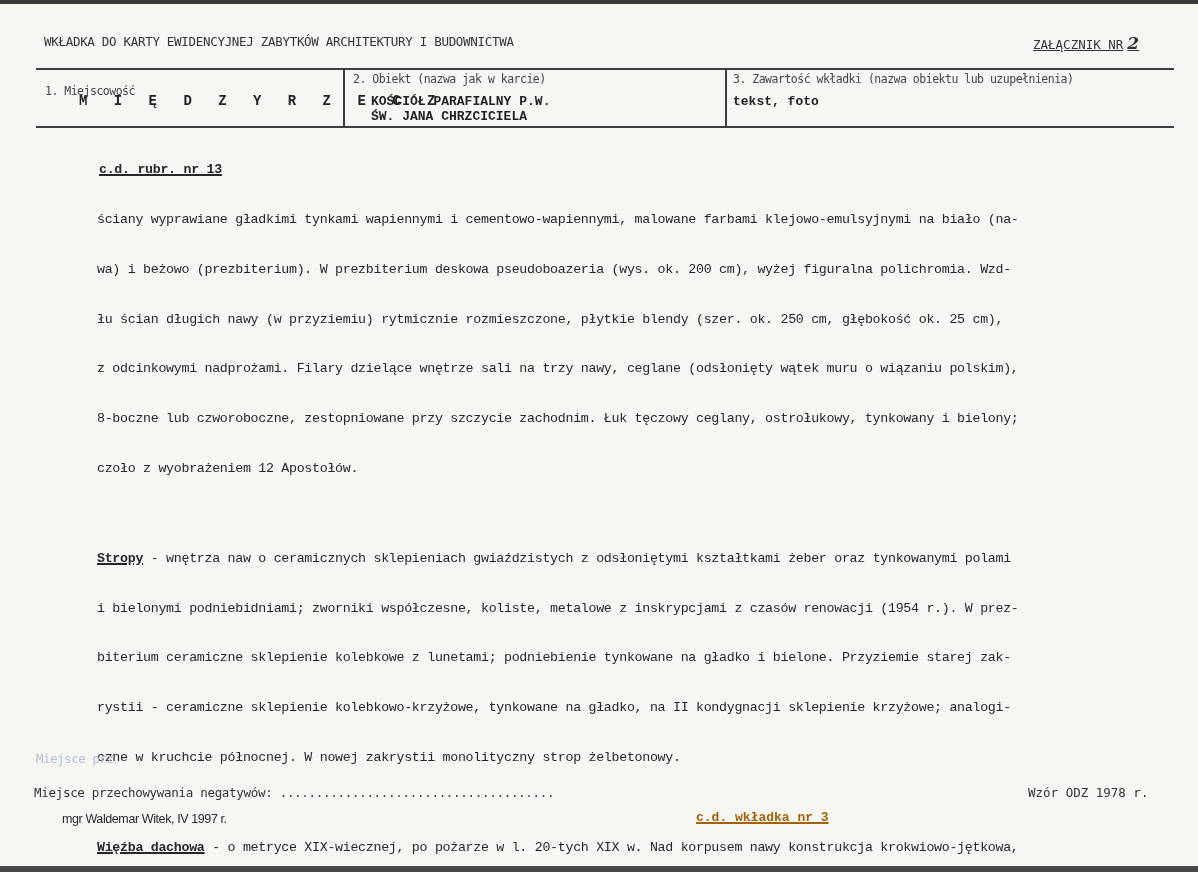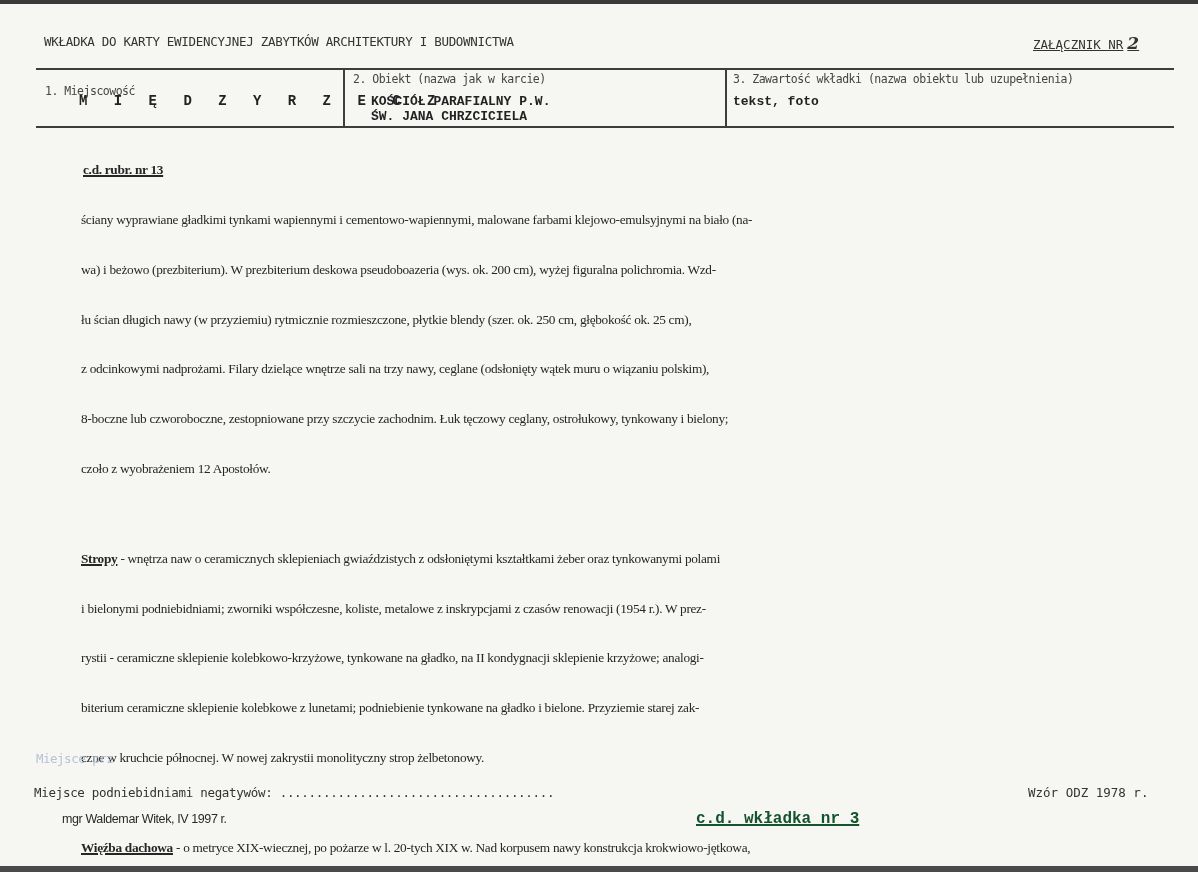--- a/index.html
+++ b/index.html
@@ -30,41 +30,41 @@
     position: absolute; font-family: "Liberation Mono", "DejaVu Sans Mono", monospace;
     font-weight: bold; font-size: 13px; color: #222; line-height: 15px;
   }
   .city { letter-spacing: 9px; font-size: 14px; }
   .body-text {
     position: absolute; left: 81px; top: 129px; width: 1090px;
     font-family: "Liberation Mono", "DejaVu Sans Mono", monospace;
     font-size: 13.3px; line-height: 16.6px; color: #262626;
     letter-spacing: -0.3px;
   }
-  .para { margin: 0 0 7px 0; white-space: pre; font-family: Liberation Serif, serif; }
+  .para { margin: 0 0 7px 16px; white-space: pre; }
   .heading {
     font-weight: bold; text-decoration: underline; text-decoration-thickness: 2px;
   }
   .rubr { font-weight: bold; text-decoration: underline; text-decoration-thickness: 2px; }
   .footer-neg {
     position: absolute; left: 34px; top: 785px;
     font-family: "DejaVu Sans Mono", monospace; font-size: 12.5px; color: #333; letter-spacing: -0.3px;
   }
   .footer-wzor {
     position: absolute; left: 1028px; top: 785px;
     font-family: "DejaVu Sans Mono", monospace; font-size: 12.5px; color: #333;
   }
   .author {
     position: absolute; left: 62px; top: 812px;
     font-family: Liberation Sans, sans-serif; font-size: 12.5px; color: #2a2a2a; letter-spacing: -0.4px;
   }
   .contd {
     position: absolute; left: 696px; top: 810px;
     font-family: "Liberation Mono", "DejaVu Sans Mono", monospace; font-weight: bold;
-    font-size: 16px; text-decoration: underline; text-decoration-thickness: 2px; color: #14532d;
+    font-size: 13px; text-decoration: underline; text-decoration-thickness: 2px; color: #a16207;
   }
   .stamp {
     position: absolute; left: 36px; top: 751px;
     font-family: "DejaVu Sans Mono", monospace; font-size: 12.5px; color: #b7c2d6; letter-spacing: -0.5px;
   }
 </style>
 </head>
 <body>
 
 <div class="topband"></div>
@@ -96,40 +96,40 @@
     <div>wa) i beżowo (prezbiterium). W prezbiterium deskowa pseudoboazeria (wys. ok. 200 cm), wyżej figuralna polichromia. Wzd-</div>
     <div>łu ścian długich nawy (w przyziemiu) rytmicznie rozmieszczone, płytkie blendy (szer. ok. 250 cm, głębokość ok. 25 cm),</div>
     <div>z odcinkowymi nadprożami. Filary dzielące wnętrze sali na trzy nawy, ceglane (odsłonięty wątek muru o wiązaniu polskim),</div>
     <div>8-boczne lub czworoboczne, zestopniowane przy szczycie zachodnim. Łuk tęczowy ceglany, ostrołukowy, tynkowany i bielony;</div>
     <div>czoło z wyobrażeniem 12 Apostołów.</div>
   </div>
 
   <div class="para">
     <div><span class="heading">Stropy</span><span> - wnętrza naw o ceramicznych sklepieniach gwiaździstych z odsłoniętymi kształtkami żeber oraz tynkowanymi polami</span></div>
     <div>i bielonymi podniebidniami; zworniki współczesne, koliste, metalowe z inskrypcjami z czasów renowacji (1954 r.). W prez-</div>
+    <div>biterium ceramiczne sklepienie kolebkowe z lunetami; podniebienie tynkowane na gładko i bielone. Przyziemie starej zak-</div>
     <div>rystii - ceramiczne sklepienie kolebkowo-krzyżowe, tynkowane na gładko, na II kondygnacji sklepienie krzyżowe; analogi-</div>
-    <div>biterium ceramiczne sklepienie kolebkowe z lunetami; podniebienie tynkowane na gładko i bielone. Przyziemie starej zak-</div>
     <div>czne w kruchcie północnej. W nowej zakrystii monolityczny strop żelbetonowy.</div>
   </div>
 
   <div class="para">
     <div><span class="heading">Więźba dachowa</span><span> - o metryce XIX-wiecznej, po pożarze w l. 20-tych XIX w. Nad korpusem nawy konstrukcja krokwiowo-jętkowa,</span></div>
     
     
     
     
     
     
     
     
     
   </div>
 
 </div>
 
 <div class="stamp">Miejsce prz</div>
 
-<div class="footer-neg">Miejsce podniebidniami negatywów: ......................................</div>
+<div class="footer-neg">Miejsce przechowywania negatywów: ......................................</div>
 <div class="footer-wzor">Wzór ODZ 1978 r.</div>
 <div class="author">mgr Waldemar Witek, IV 1997 r.</div>
 <div class="contd">c.d. wkładka nr 3</div>
 
 <div class="botband"></div>
 
 </body></html>

